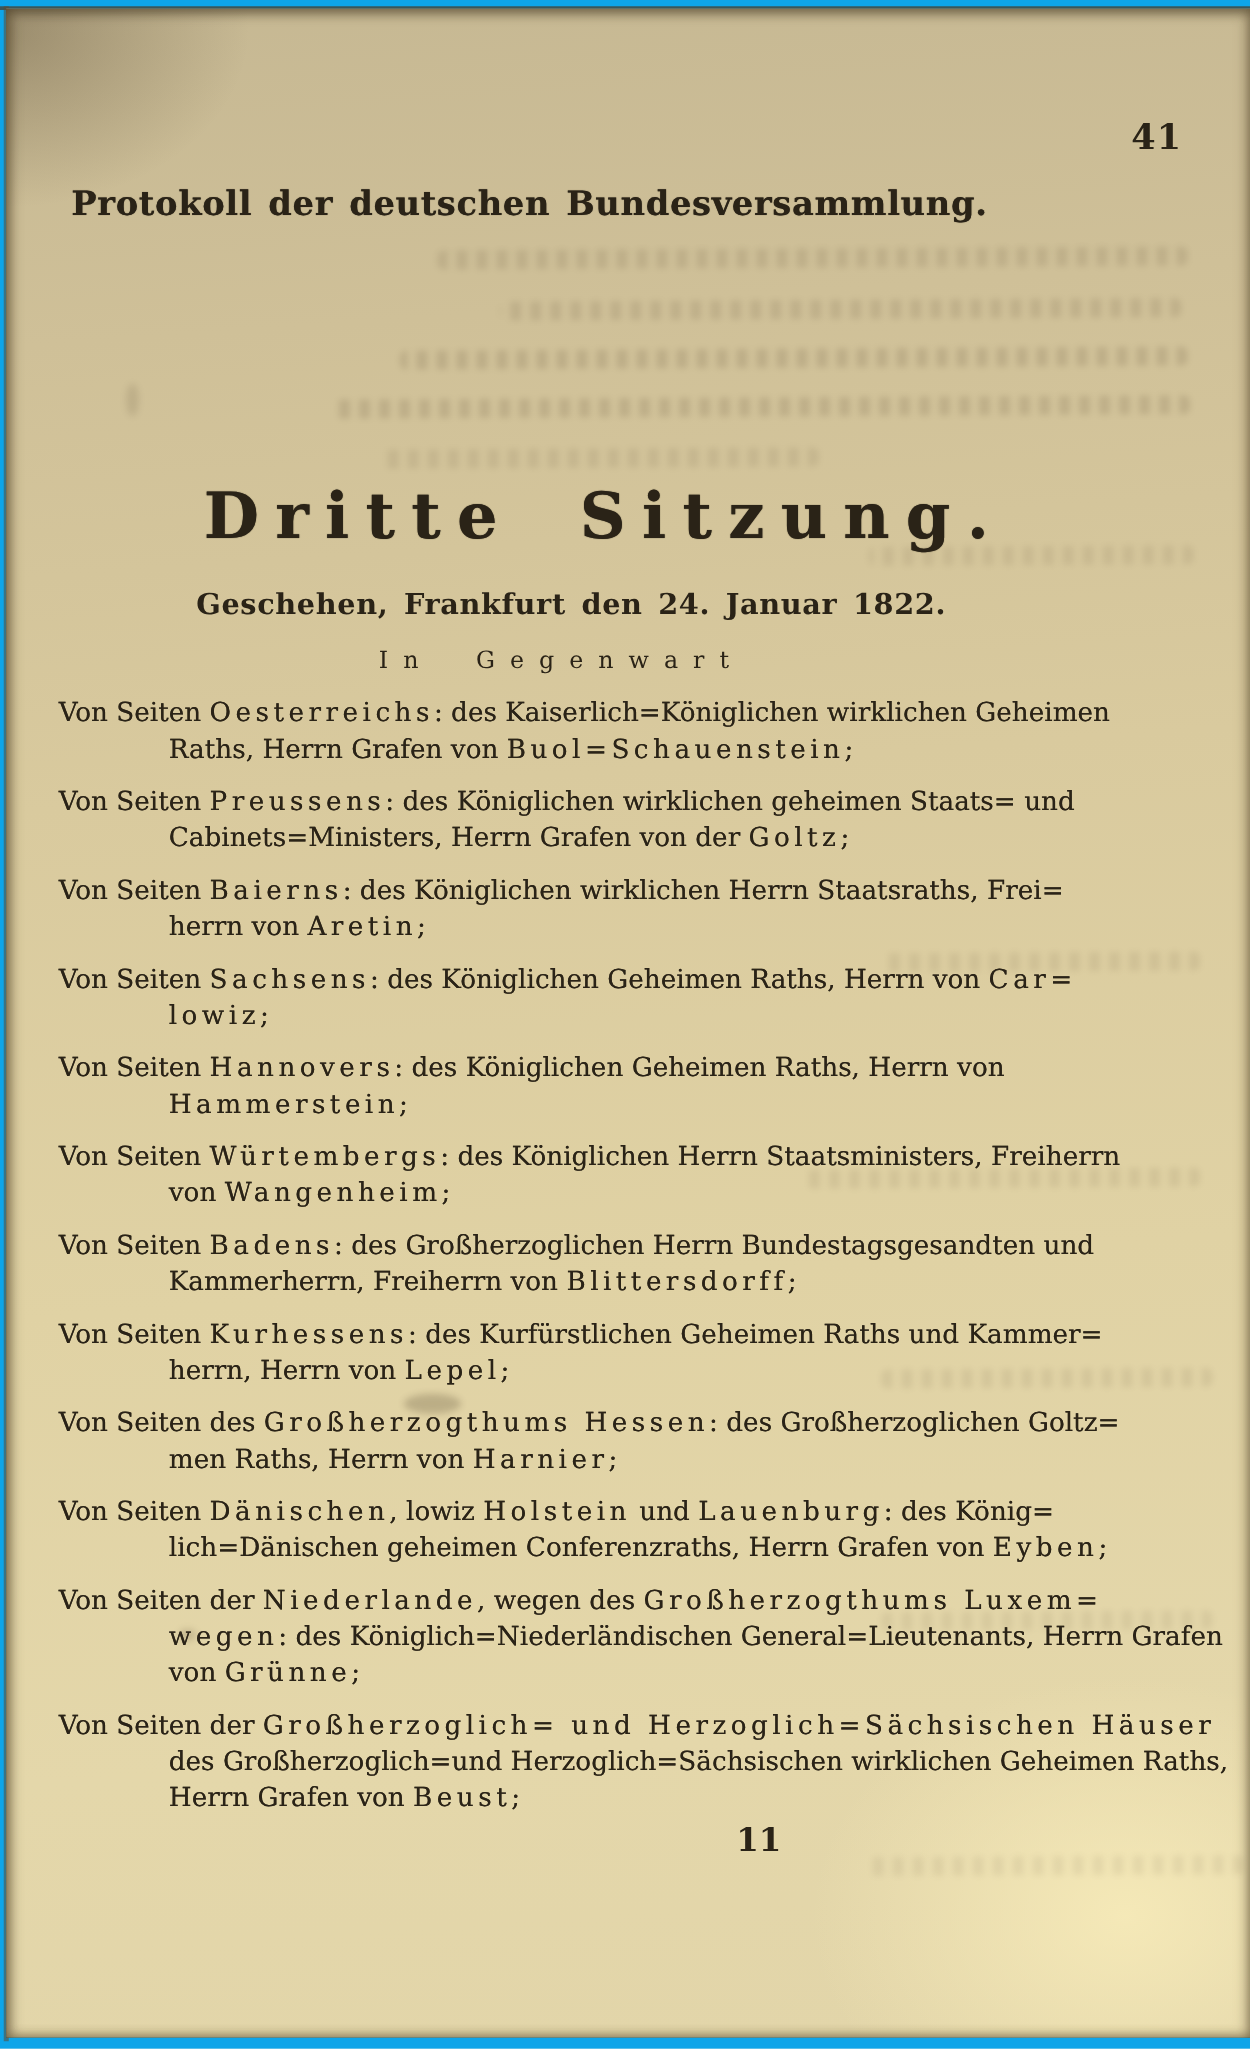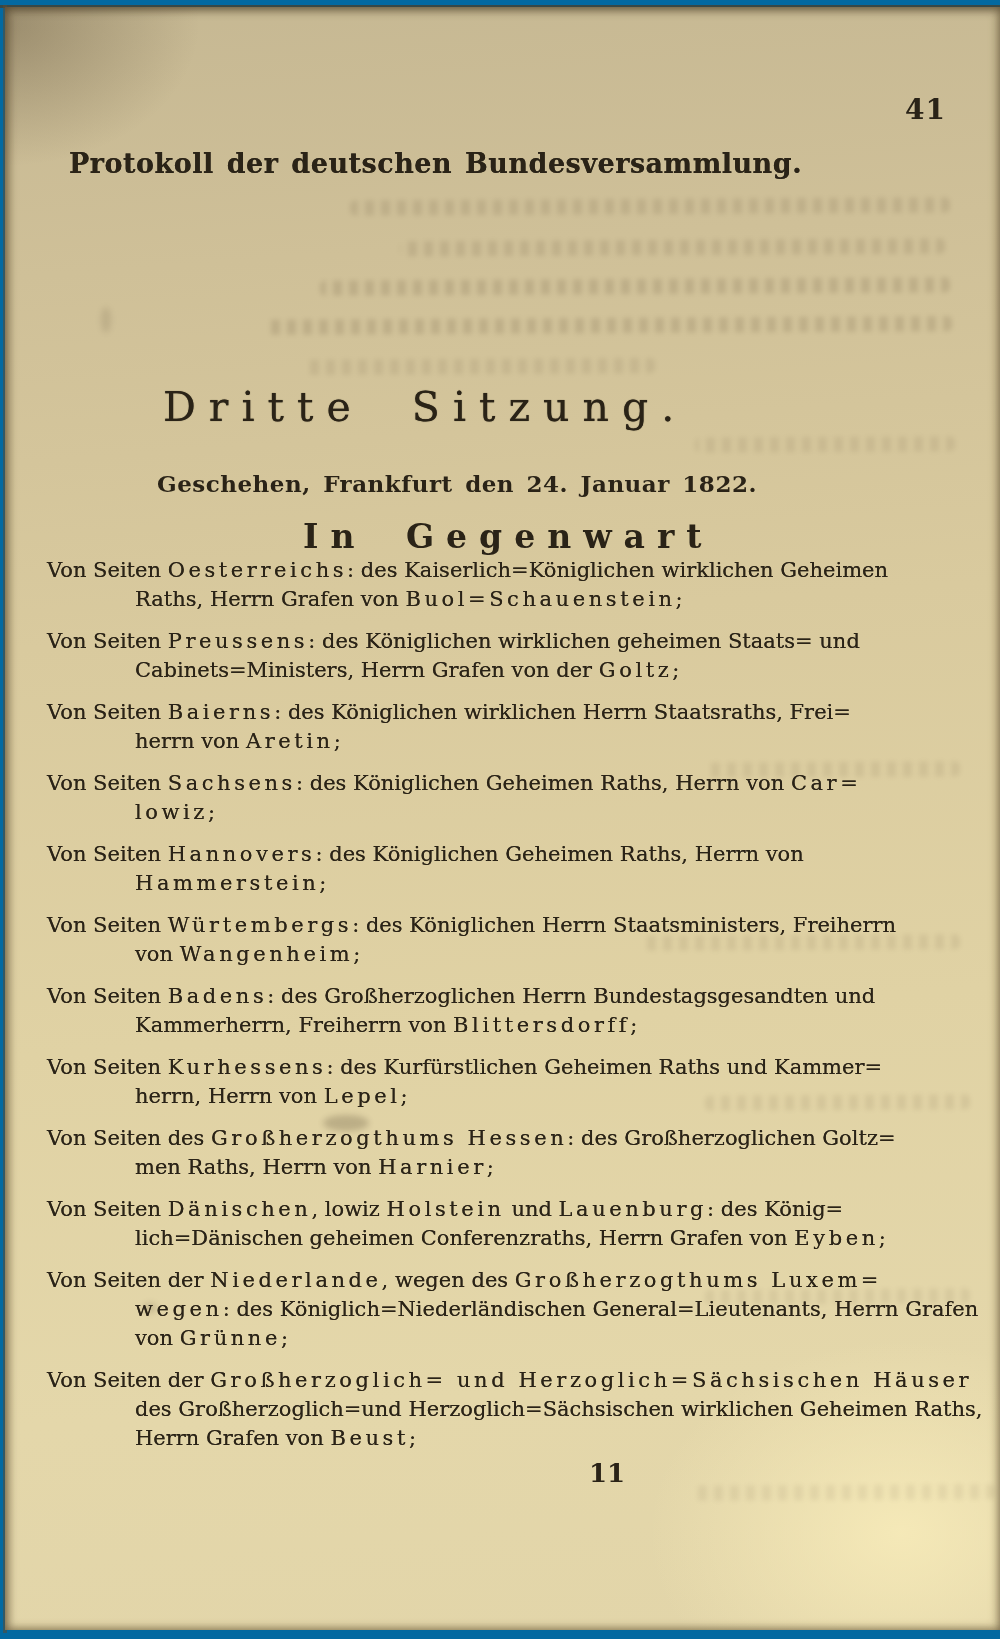--- a/index.html
+++ b/index.html
@@ -5,21 +5,21 @@
   html,body{margin:0;padding:0;}
   body{
     width:1000px;height:1639px;
     font-family:"DejaVu Serif", serif;
     background:#f6f5f1;
     position:relative;
     overflow:hidden;
   }
   .scan{
     position:absolute;inset:0;
-    background:#0369a1;
+    background:#0ea5e9;
   }
   
   .paper{
     position:absolute;
     top:7px;left:5px;right:0;bottom:9px;
     background:
       radial-gradient(420px 320px at 90% 94%, rgba(248,236,186,.85) 0%, rgba(248,236,186,0) 60%),
       radial-gradient(300px 220px at 0% 1%, rgba(74,60,40,.35) 0%, rgba(74,60,40,0) 65%),
       linear-gradient(176deg, #c6b893 0%, #cfc098 16%, #d9ca9e 38%, #e0d2a4 62%, #e4d7aa 84%, #e2d5a9 100%);
     box-shadow:
@@ -36,38 +36,37 @@
   
   .page-number{
     position:absolute;top:86px;left:900px;
     font-size:28px;font-weight:bold;letter-spacing:1px;
   }
   .running-header{
     position:absolute;top:141px;left:52px;
     font-size:27px;font-weight:bold;
     letter-spacing:.5px;word-spacing:3px;
     text-shadow:0 0 .6px rgba(42,35,23,.85);
-    margin-left:12px;
   }
 
   
   .title{
     position:absolute;top:376px;left:158px;
-    font-size:41px;font-weight:normal;
+    font-size:51px;font-weight:bold;
     letter-spacing:13px;word-spacing:22px;
     text-shadow:0 0 .8px rgba(42,35,23,.9);
   }
   .dateline{
     position:absolute;top:463px;left:152px;
     font-size:23px;font-weight:bold;
     letter-spacing:.5px;word-spacing:4px;
   }
   .presence{
     position:absolute;top:510px;left:298px;
-    font-size:33px;font-weight:bold;
+    font-size:19px;font-weight:normal;
     letter-spacing:12px;word-spacing:16px;
   }
 
   
   .attendees{
     position:absolute;top:549px;left:42px;width:915px;
     font-size:21px;font-weight:normal;
     text-shadow:0 0 .5px rgba(42,35,23,.8);
   }
   .att{margin:0 0 13px 0;}

